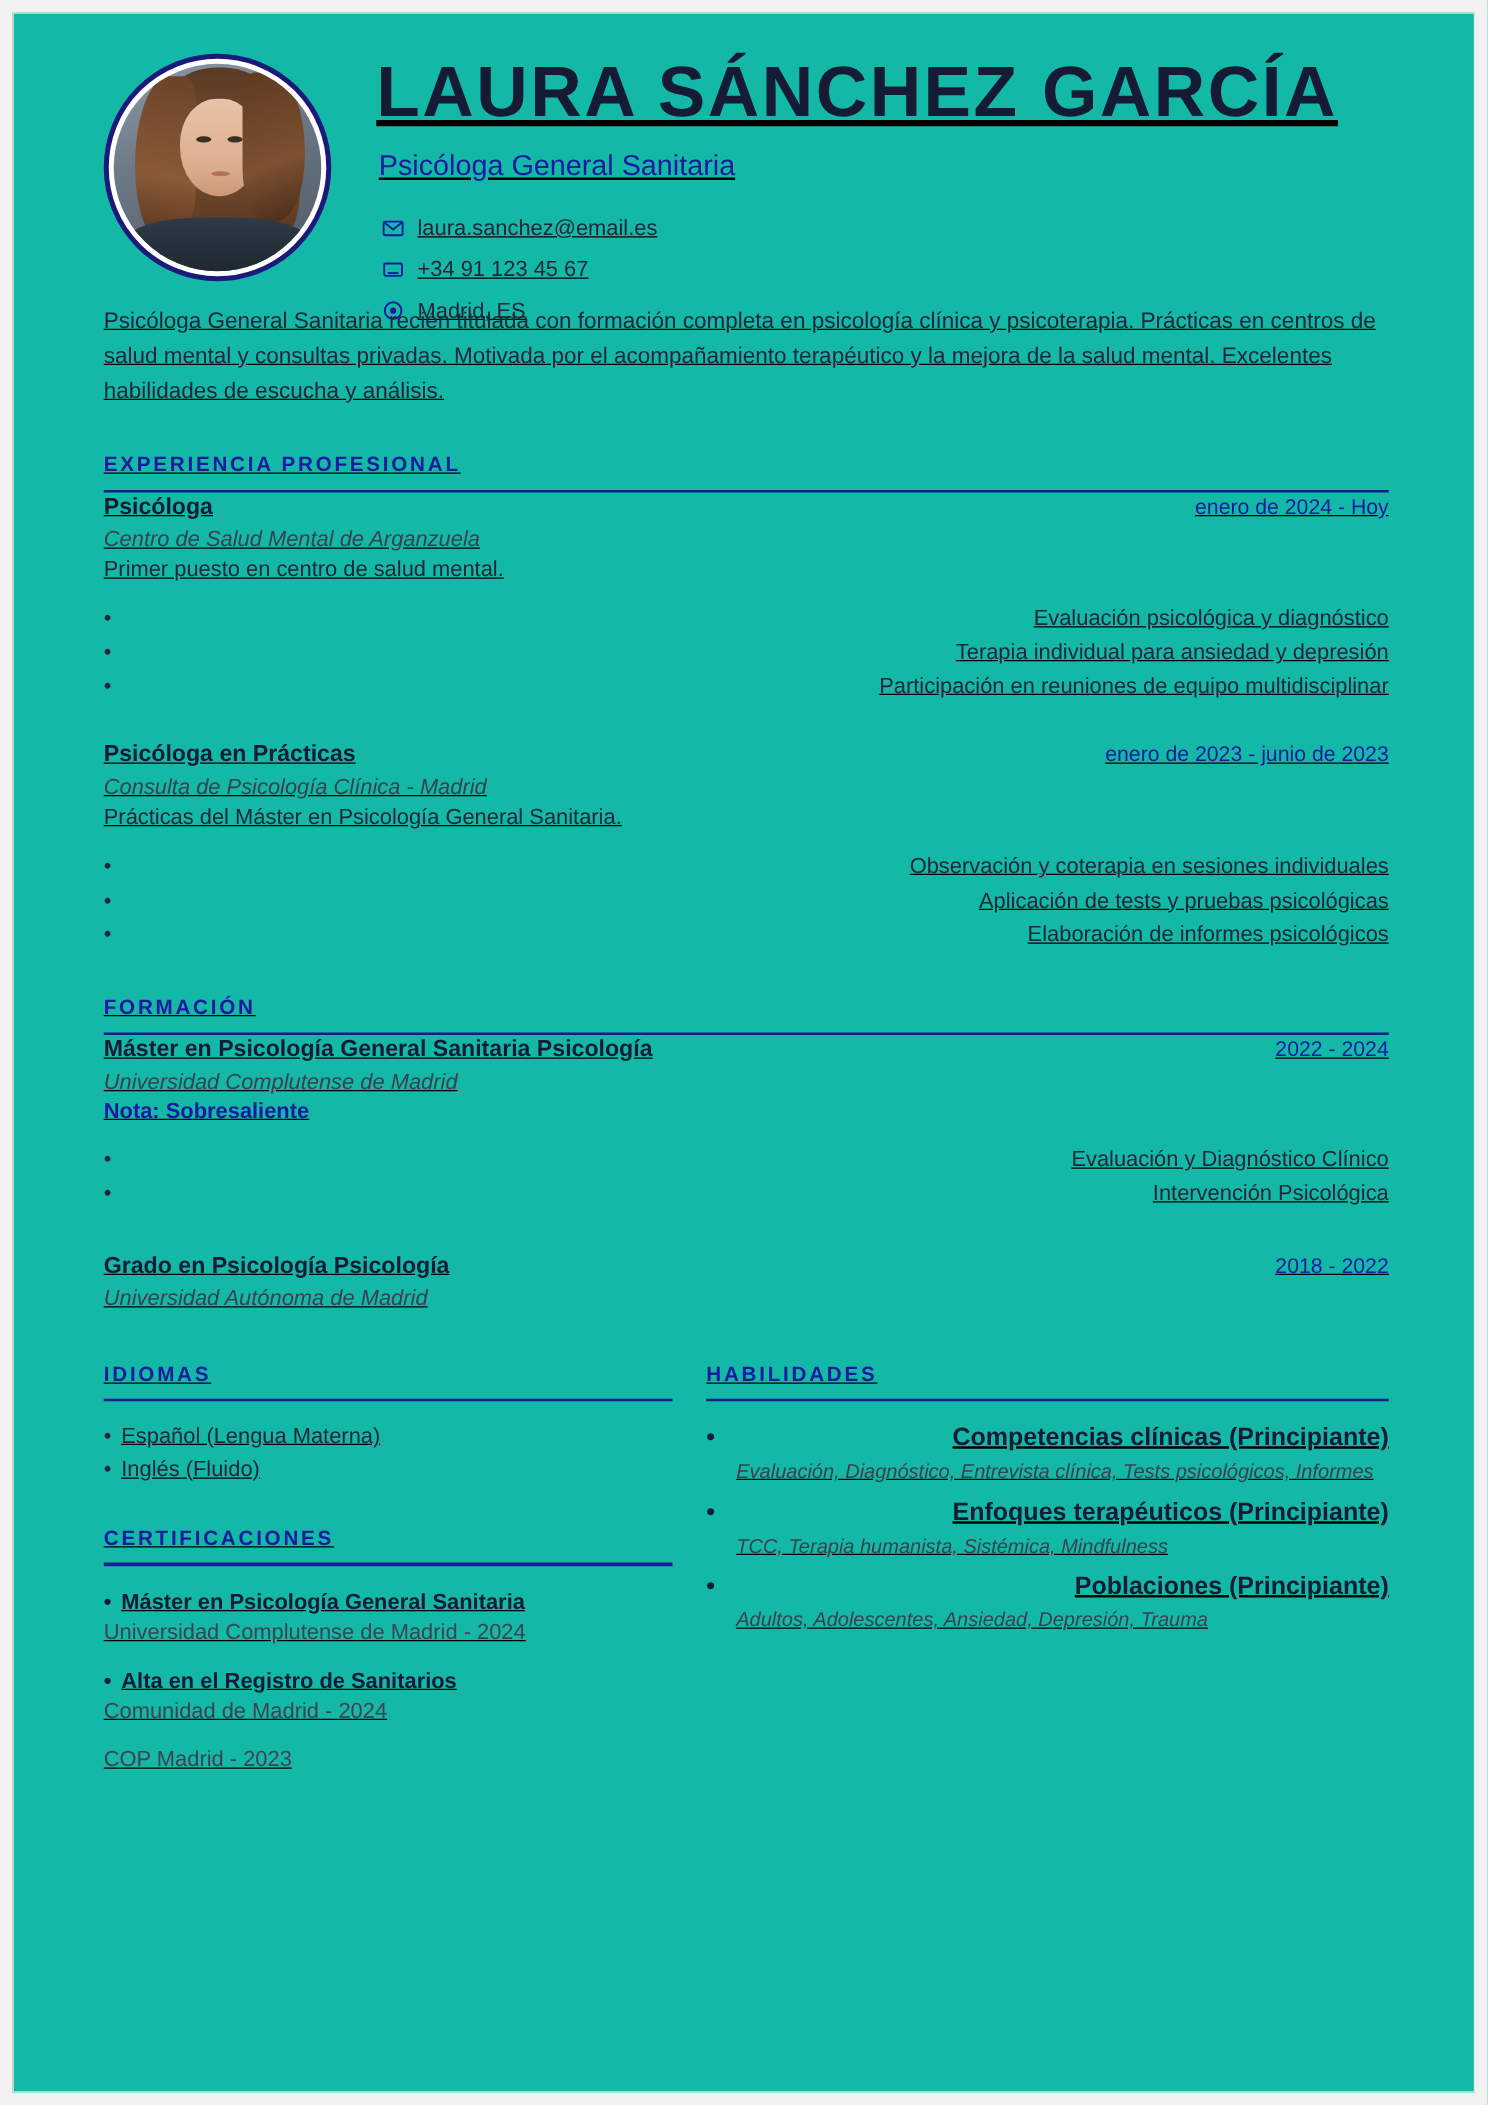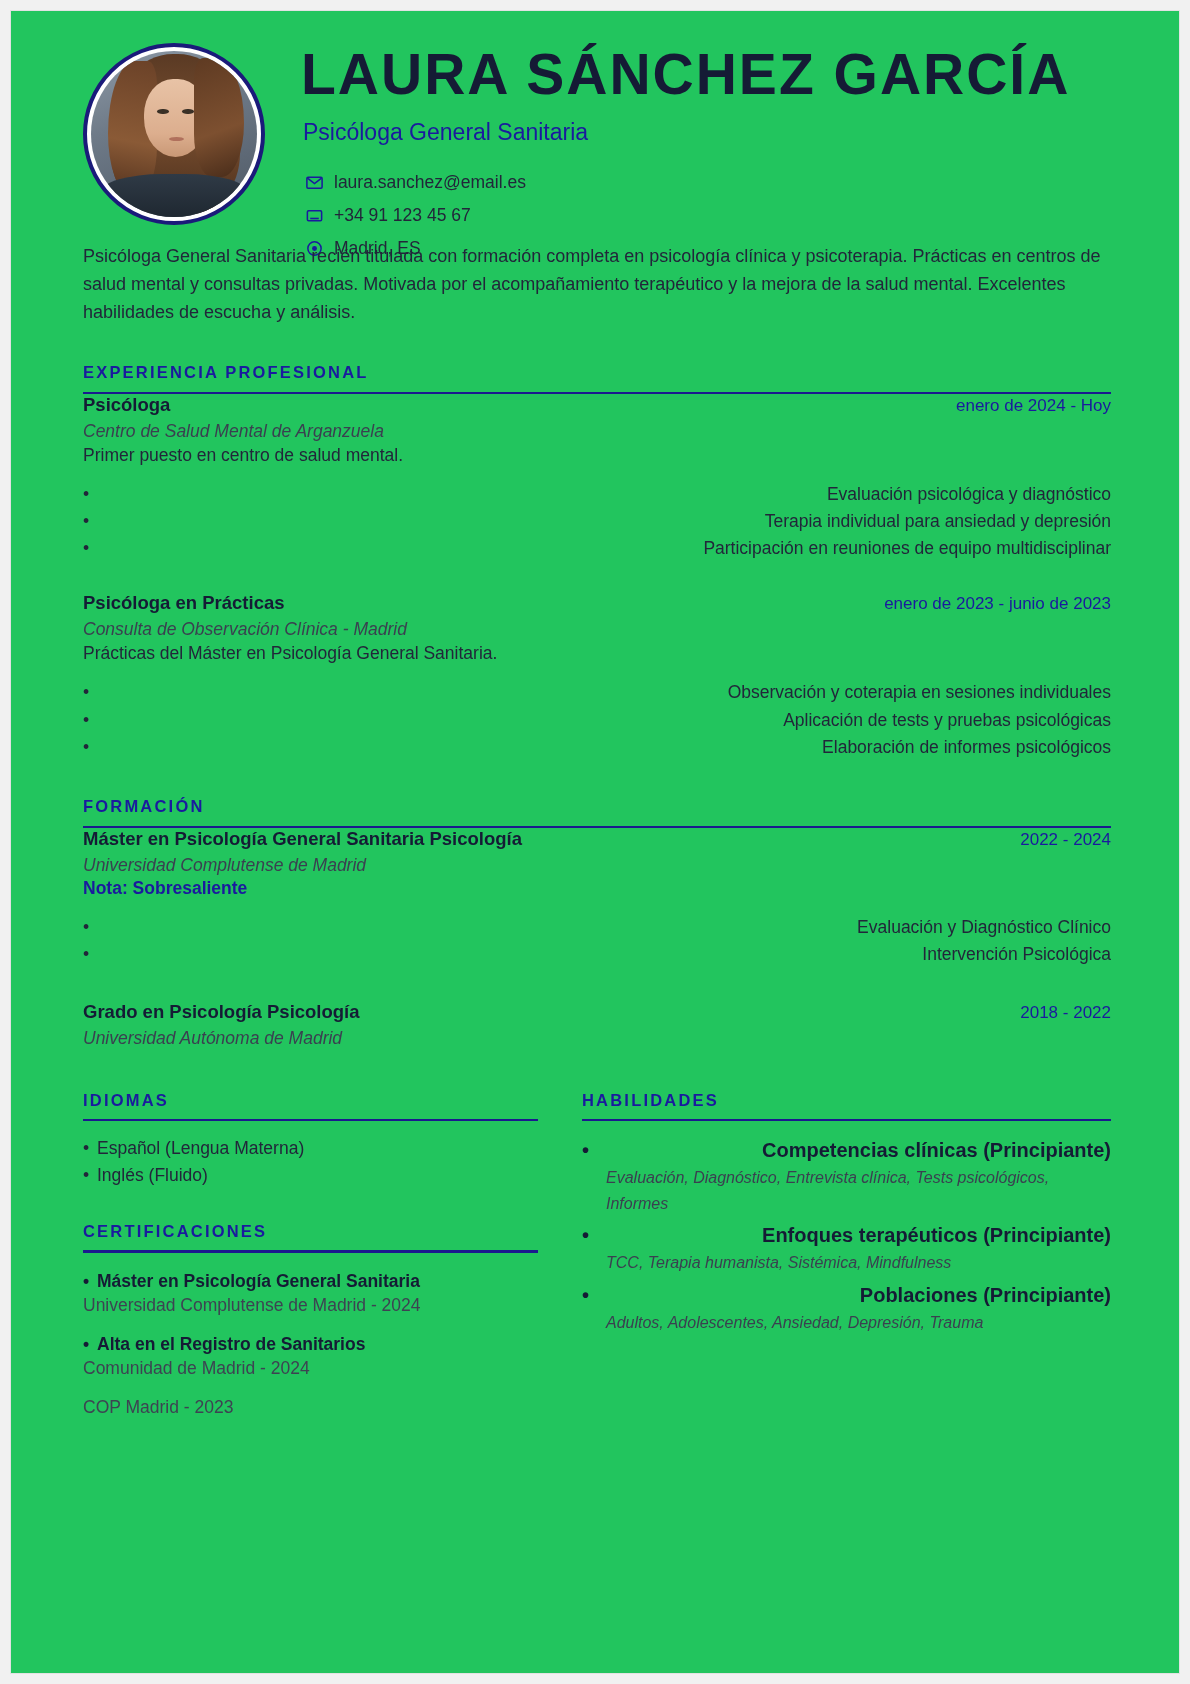--- a/index.html
+++ b/index.html
@@ -5,23 +5,24 @@
   * { margin:0; padding:0; box-sizing:border-box; }
   html, body {
     width:1190px; height:1684px;
     background:#f1f1f1;
     font-family:"Liberation Sans", sans-serif;
   }
   .page {
     position:absolute;
     left:10px; top:10px;
     width:1170px; height:1664px;
-    background:#22c55e;
+    background:#14b8a6;
     border:1px solid #e2e2e2;
     overflow:hidden;
+    text-decoration:underline;
   }
   .inner { padding:28px 68px 0 72px; }
 
   
   .header { display:flex; align-items:flex-start; }
   .photo-wrap {
     flex:0 0 auto;
     width:182px; height:182px;
     border-radius:50%;
     border:4px solid #1a1a7a;
@@ -148,21 +149,21 @@
     line-height:1.55;
     padding-left:14px;
     position:relative;
     text-align:right;
   }
   .bullet:before {
     content:"•"; position:absolute; left:0; top:0; color:#22263a;
   }
 
   
-  .cols { display:flex; gap:44px; margin-top:42px; }
+  .cols { display:flex; gap:27px; margin-top:42px; }
   .col-left { width:455px; flex:0 0 auto; }
   .col-right { flex:1 1 auto; }
   .sub-title {
     font-size:16.5px; font-weight:bold; color:#1a1a9e;
     letter-spacing:2.2px; padding-bottom:9px;
   }
   .sub-rule { height:2.5px; background:#1a1a8e; width:100%; }
   .lang-list { margin-top:14px; }
   .lang {
     font-size:17.5px; color:#22263a; line-height:1.52;
@@ -266,21 +267,21 @@
           <div class="bullet">Terapia individual para ansiedad y depresión</div>
           <div class="bullet">Participación en reuniones de equipo multidisciplinar</div>
         </div>
       </div>
 
       <div class="entry" style="margin-top:30px;">
         <div class="entry-head">
           <div class="entry-role">Psicóloga en Prácticas</div>
           <div class="entry-date">enero de 2023 - junio de 2023</div>
         </div>
-        <div class="entry-org">Consulta de Observación Clínica - Madrid</div>
+        <div class="entry-org">Consulta de Psicología Clínica - Madrid</div>
         <div class="entry-desc">Prácticas del Máster en Psicología General Sanitaria.</div>
         <div class="bullets">
           <div class="bullet">Observación y coterapia en sesiones individuales</div>
           <div class="bullet">Aplicación de tests y pruebas psicológicas</div>
           <div class="bullet">Elaboración de informes psicológicos</div>
         </div>
       </div>
     </div>
 
     <div class="section">

